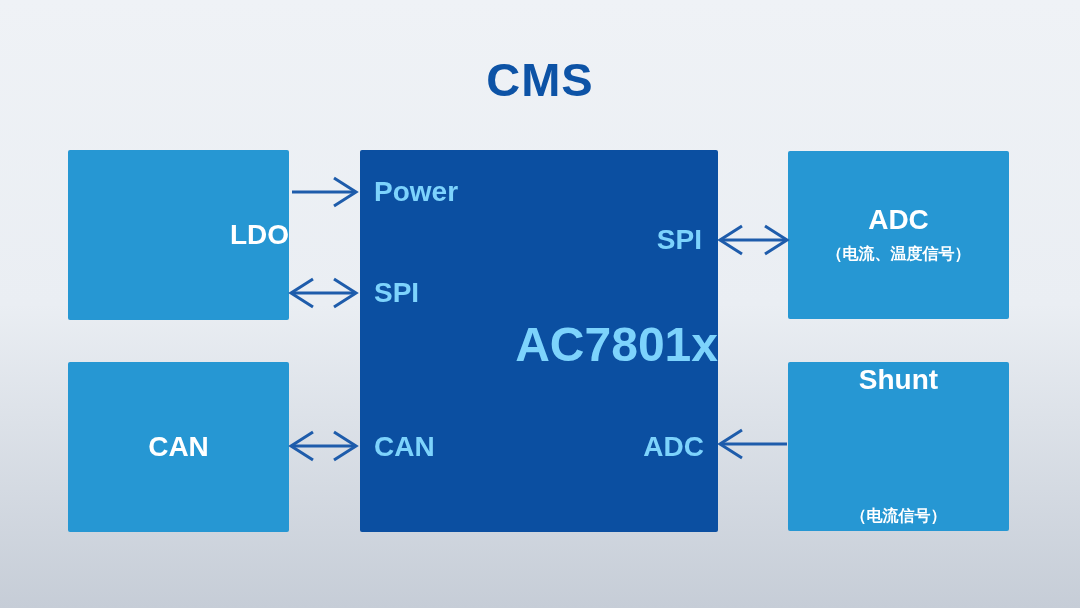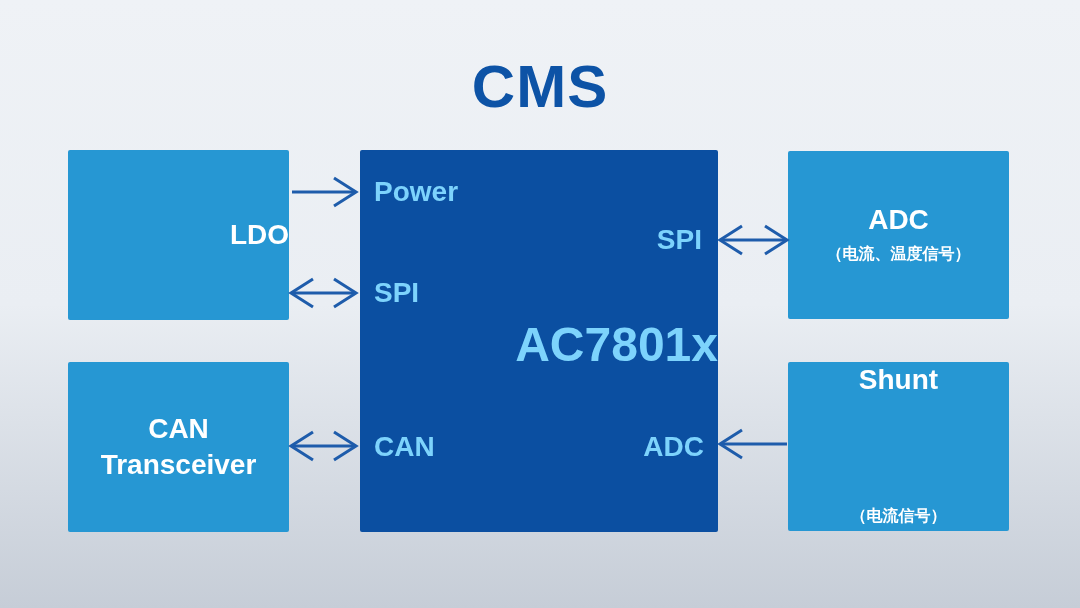--- a/index.html
+++ b/index.html
@@ -13,21 +13,21 @@
     height: 608px;
     overflow: hidden;
     background: linear-gradient(to bottom, #EFF2F6 0%, #EAEEF3 50%, #C6CDD7 100%);
   }
   .title {
     position: absolute;
     top: 52px;
     left: 0;
     width: 100%;
     text-align: center;
-    font-size: 60px;
+    font-size: 47px;
     font-weight: bold;
     letter-spacing: 1px;
     color: #0D53A6;
   }
   .block {
     position: absolute;
     background: #2697D3;
     border-radius: 2px;
     color: #FFFFFF;
     display: flex;
@@ -104,21 +104,20 @@
 <div class="canvas">
 
   <div class="title">CMS</div>
 
   <div class="block block-ldo">
     <span class="block-label">LDO</span>
   </div>
 
   <div class="block block-cantrx">
     <span class="block-label">CAN</span>
-    <span class="block-label">Transceiver</span>
   </div>
 
   <div class="block block-adc">
     <span class="block-label">ADC</span>
     <span class="block-subtitle">（电流、温度信号）</span>
   </div>
 
   <div class="block block-shunt">
     <span class="block-label">Shunt</span>
     <span class="block-subtitle">（电流信号）</span>

